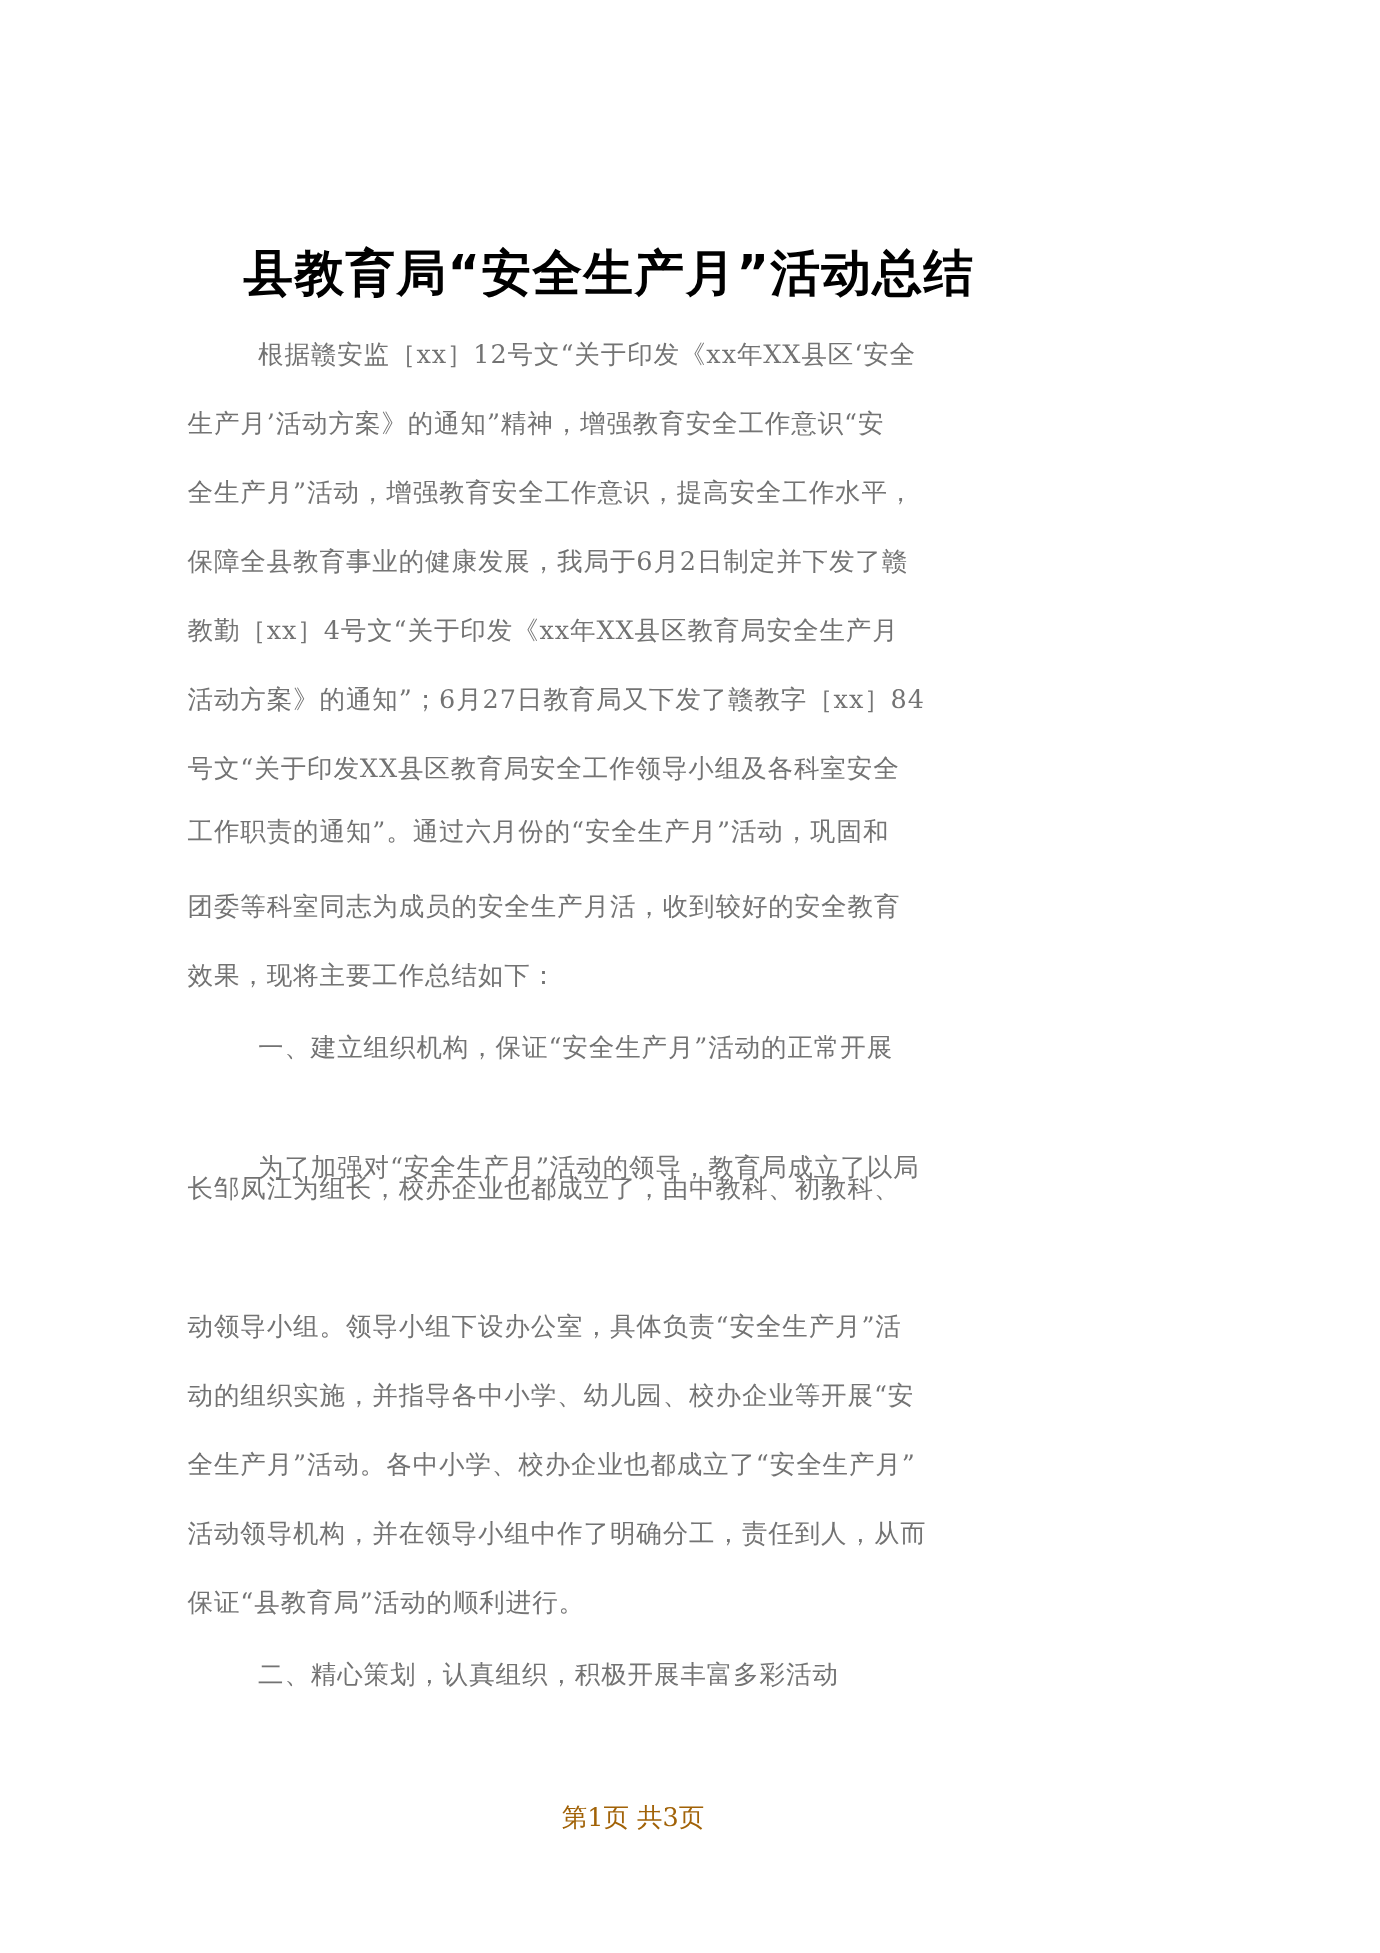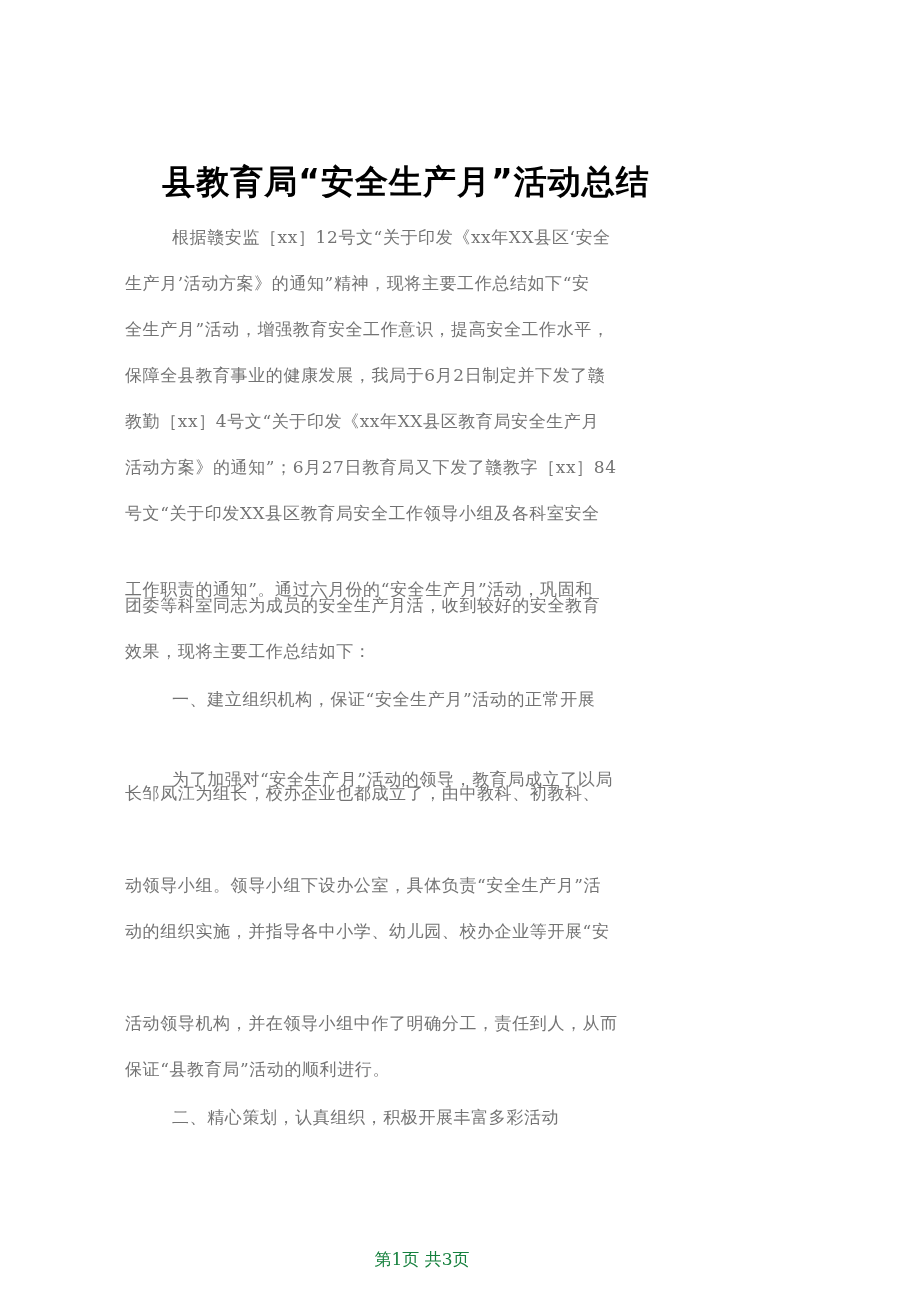--- a/index.html
+++ b/index.html
@@ -9,45 +9,46 @@
   .title { position: absolute; top: 160px; left: 0; width: 812px; text-align: center;
            font-family: "DejaVu Sans", "Liberation Sans", sans-serif; font-weight: bold;
            font-size: 33px; letter-spacing: 1px; color: #000; }
   .line { position: absolute; left: 125px; width: 700px; font-size: 17px; line-height: 30px;
           white-space: nowrap; letter-spacing: 0.6px; color: #737373; }
   .indent { left: 172px; }
   .watermark { position: absolute; top: 598px; left: 225px; font-family: "DejaVu Sans", "Liberation Sans", sans-serif;
                font-size: 62px; color: #dcdcdc; letter-spacing: 1px; z-index: 0; }
   .line, .title { z-index: 1; }
   .footer { position: absolute; top: 1200px; left: 0; width: 844px; text-align: center;
-            font-size: 17px; color: #15803d; margin-top: 48px; }
+            font-size: 17px; color: #a16207; }
 </style>
 </head>
 <body>
 
 <div class="page">
 
   <div class="title">县教育局“安全生产月”活动总结</div>
 
   <div class="line indent" style="top:222px">根据赣安监［xx］12号文“关于印发《xx年XX县区‘安全</div>
-  <div class="line" style="top:268px">生产月’活动方案》的通知”精神，现将主要工作总结如下“安</div>
+  <div class="line" style="top:268px">生产月’活动方案》的通知”精神，增强教育安全工作意识“安</div>
   <div class="line" style="top:314px">全生产月”活动，增强教育安全工作意识，提高安全工作水平，</div>
   <div class="line" style="top:360px">保障全县教育事业的健康发展，我局于6月2日制定并下发了赣</div>
   <div class="line" style="top:406px">教勤［xx］4号文“关于印发《xx年XX县区教育局安全生产月</div>
   <div class="line" style="top:452px">活动方案》的通知”；6月27日教育局又下发了赣教字［xx］84</div>
   <div class="line" style="top:498px">号文“关于印发XX县区教育局安全工作领导小组及各科室安全</div>
-  <div class="line" style="top:574px">工作职责的通知”。通过六月份的“安全生产月”活动，巩固和</div>
+  <div class="line" style="top:540px">工作职责的通知”。通过六月份的“安全生产月”活动，巩固和</div>
   <div class="line" style="top:590px">团委等科室同志为成员的安全生产月活，收到较好的安全教育</div>
   <div class="line" style="top:636px">效果，现将主要工作总结如下：</div>
 
   <div class="line indent" style="top:684px">一、建立组织机构，保证“安全生产月”活动的正常开展</div>
 
   <div class="line indent" style="top:764px">为了加强对“安全生产月”活动的领导，教育局成立了以局</div>
   <div class="line" style="top:778px">长邹凤江为组长，校办企业也都成立了，由中教科、初教科、</div>
   <div class="line" style="top:916px">动的组织实施，并指导各中小学、幼儿园、校办企业等开展“安</div>
   <div class="line" style="top:870px">动领导小组。领导小组下设办公室，具体负责“安全生产月”活</div>
+  <div class="line" style="top:962px">全生产月”活动。各中小学、校办企业也都成立了“安全生产月”</div>
   <div class="line" style="top:1008px">活动领导机构，并在领导小组中作了明确分工，责任到人，从而</div>
   <div class="line" style="top:1054px">保证“县教育局”活动的顺利进行。</div>
 
   <div class="line indent" style="top:1102px">二、精心策划，认真组织，积极开展丰富多彩活动</div>
 
   <div class="footer">第1页 共3页</div>
 </div>
 
 </body></html>

